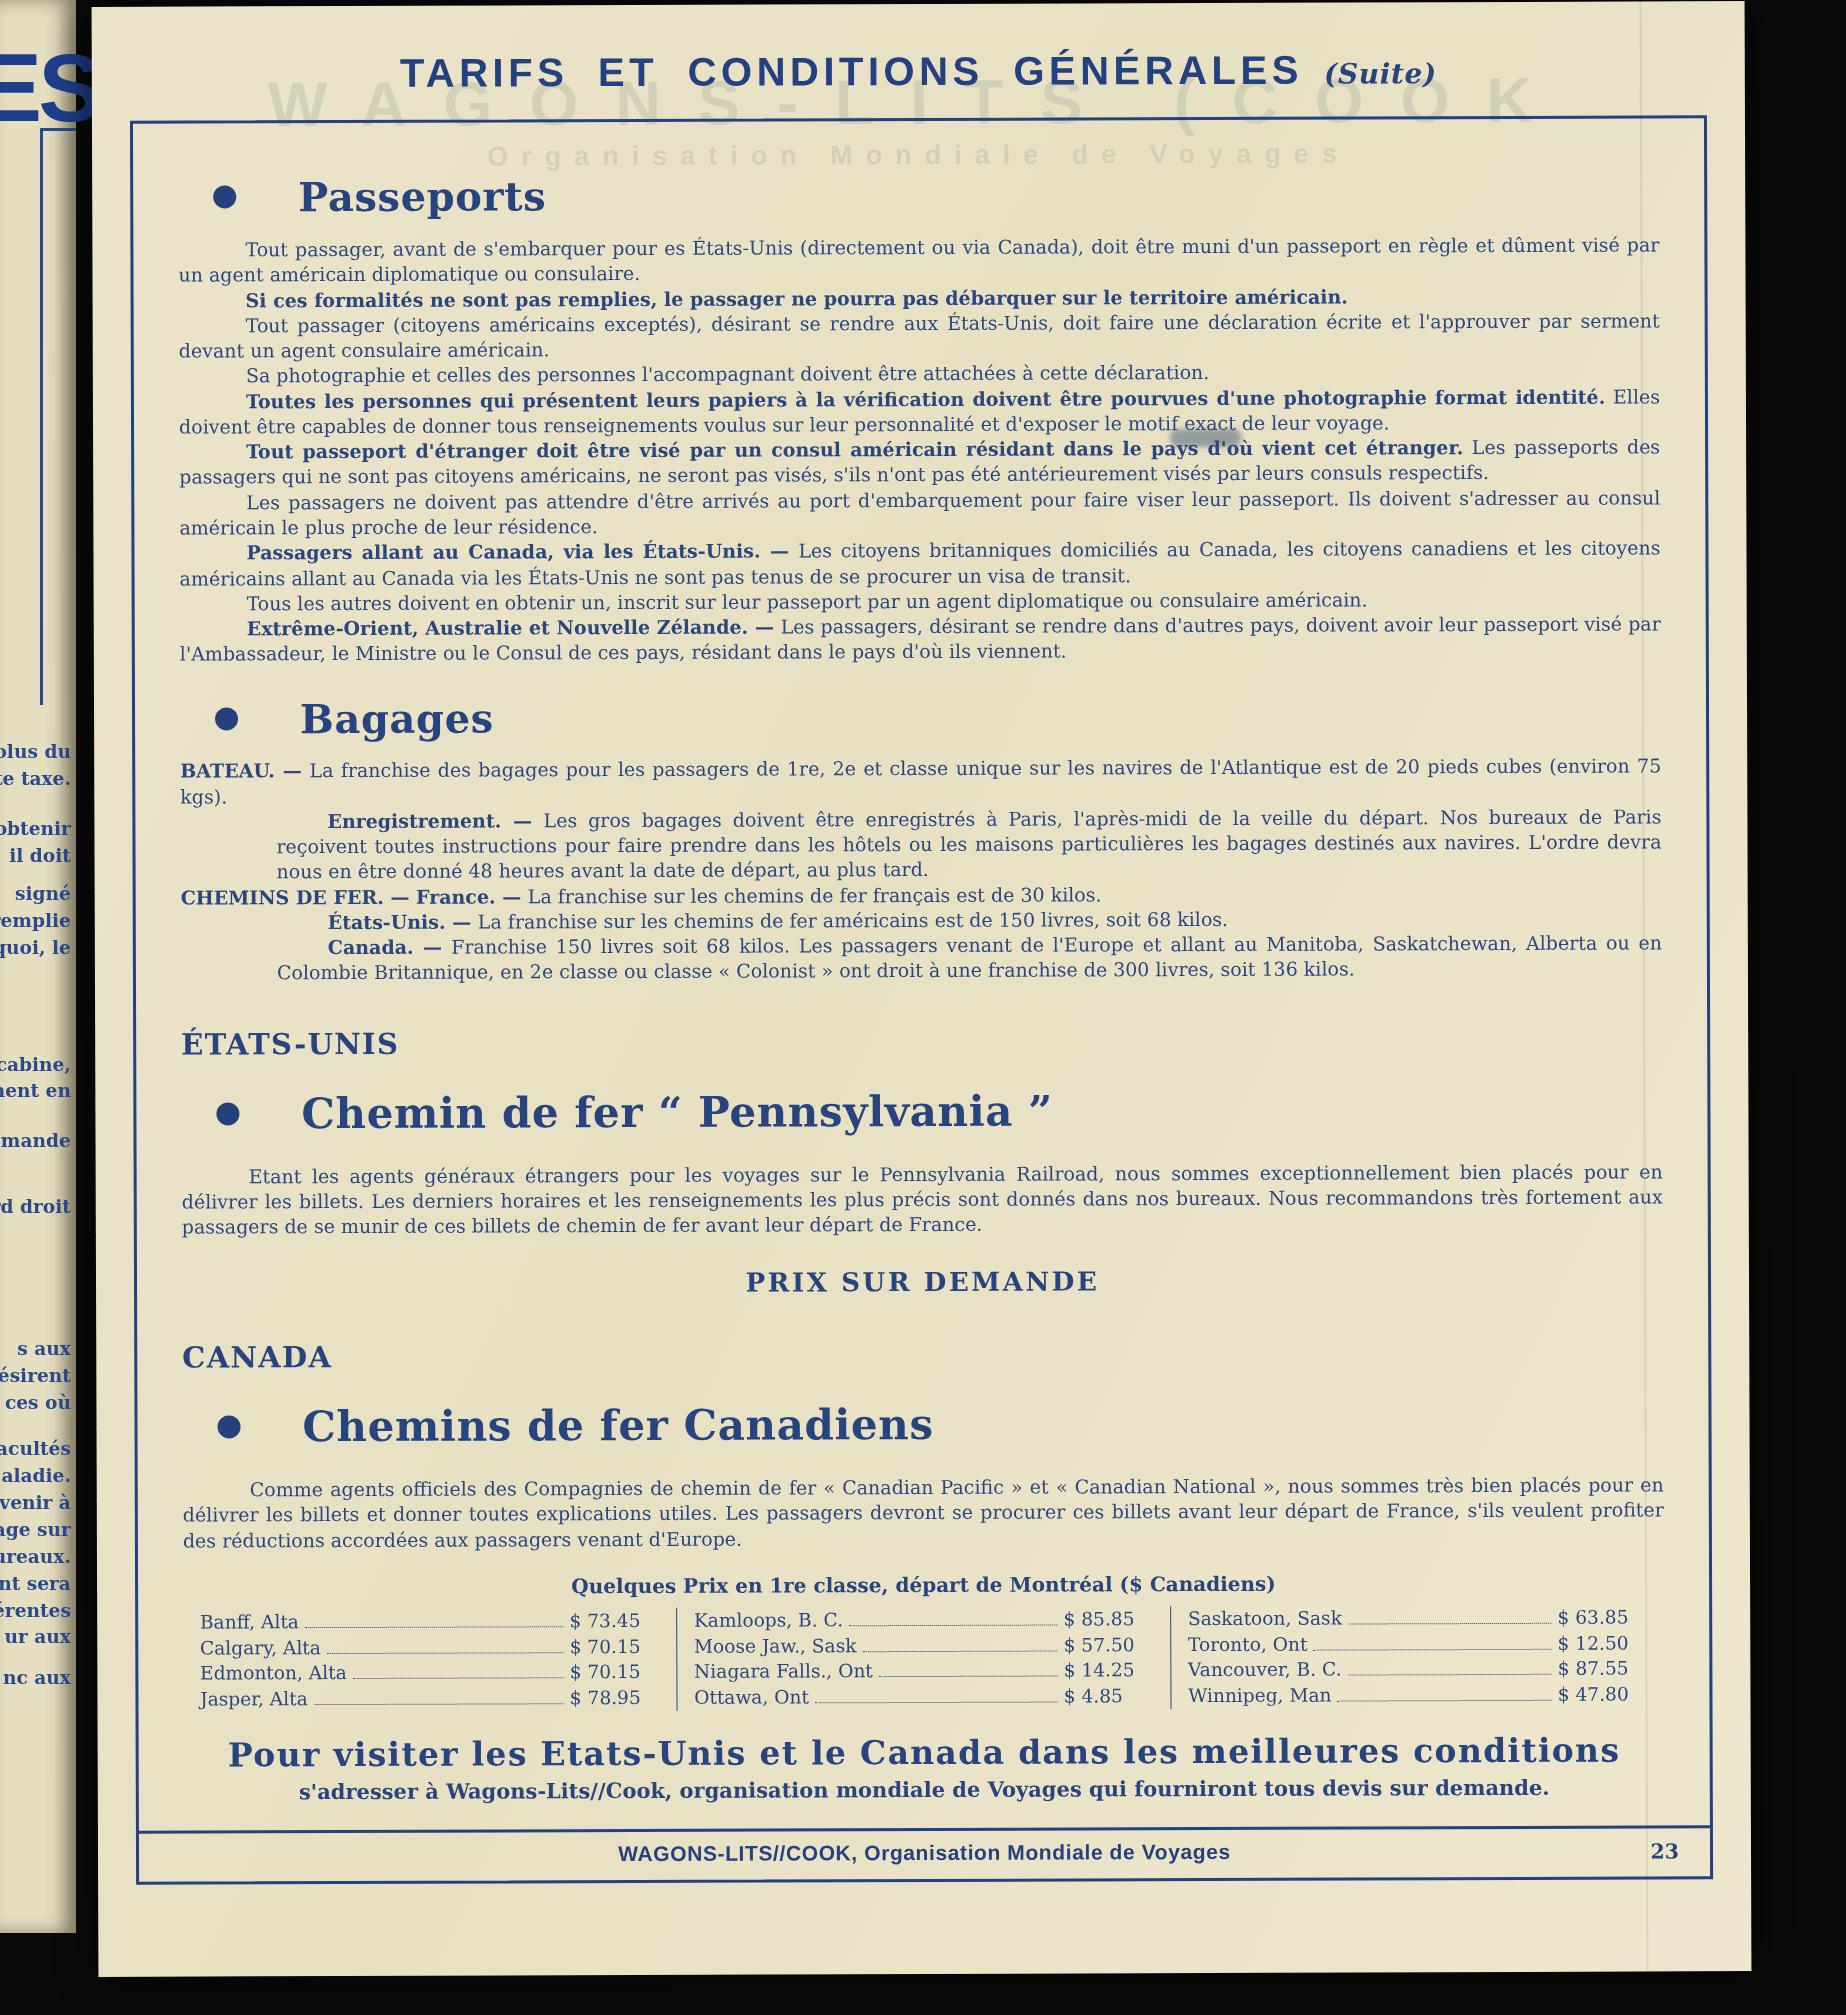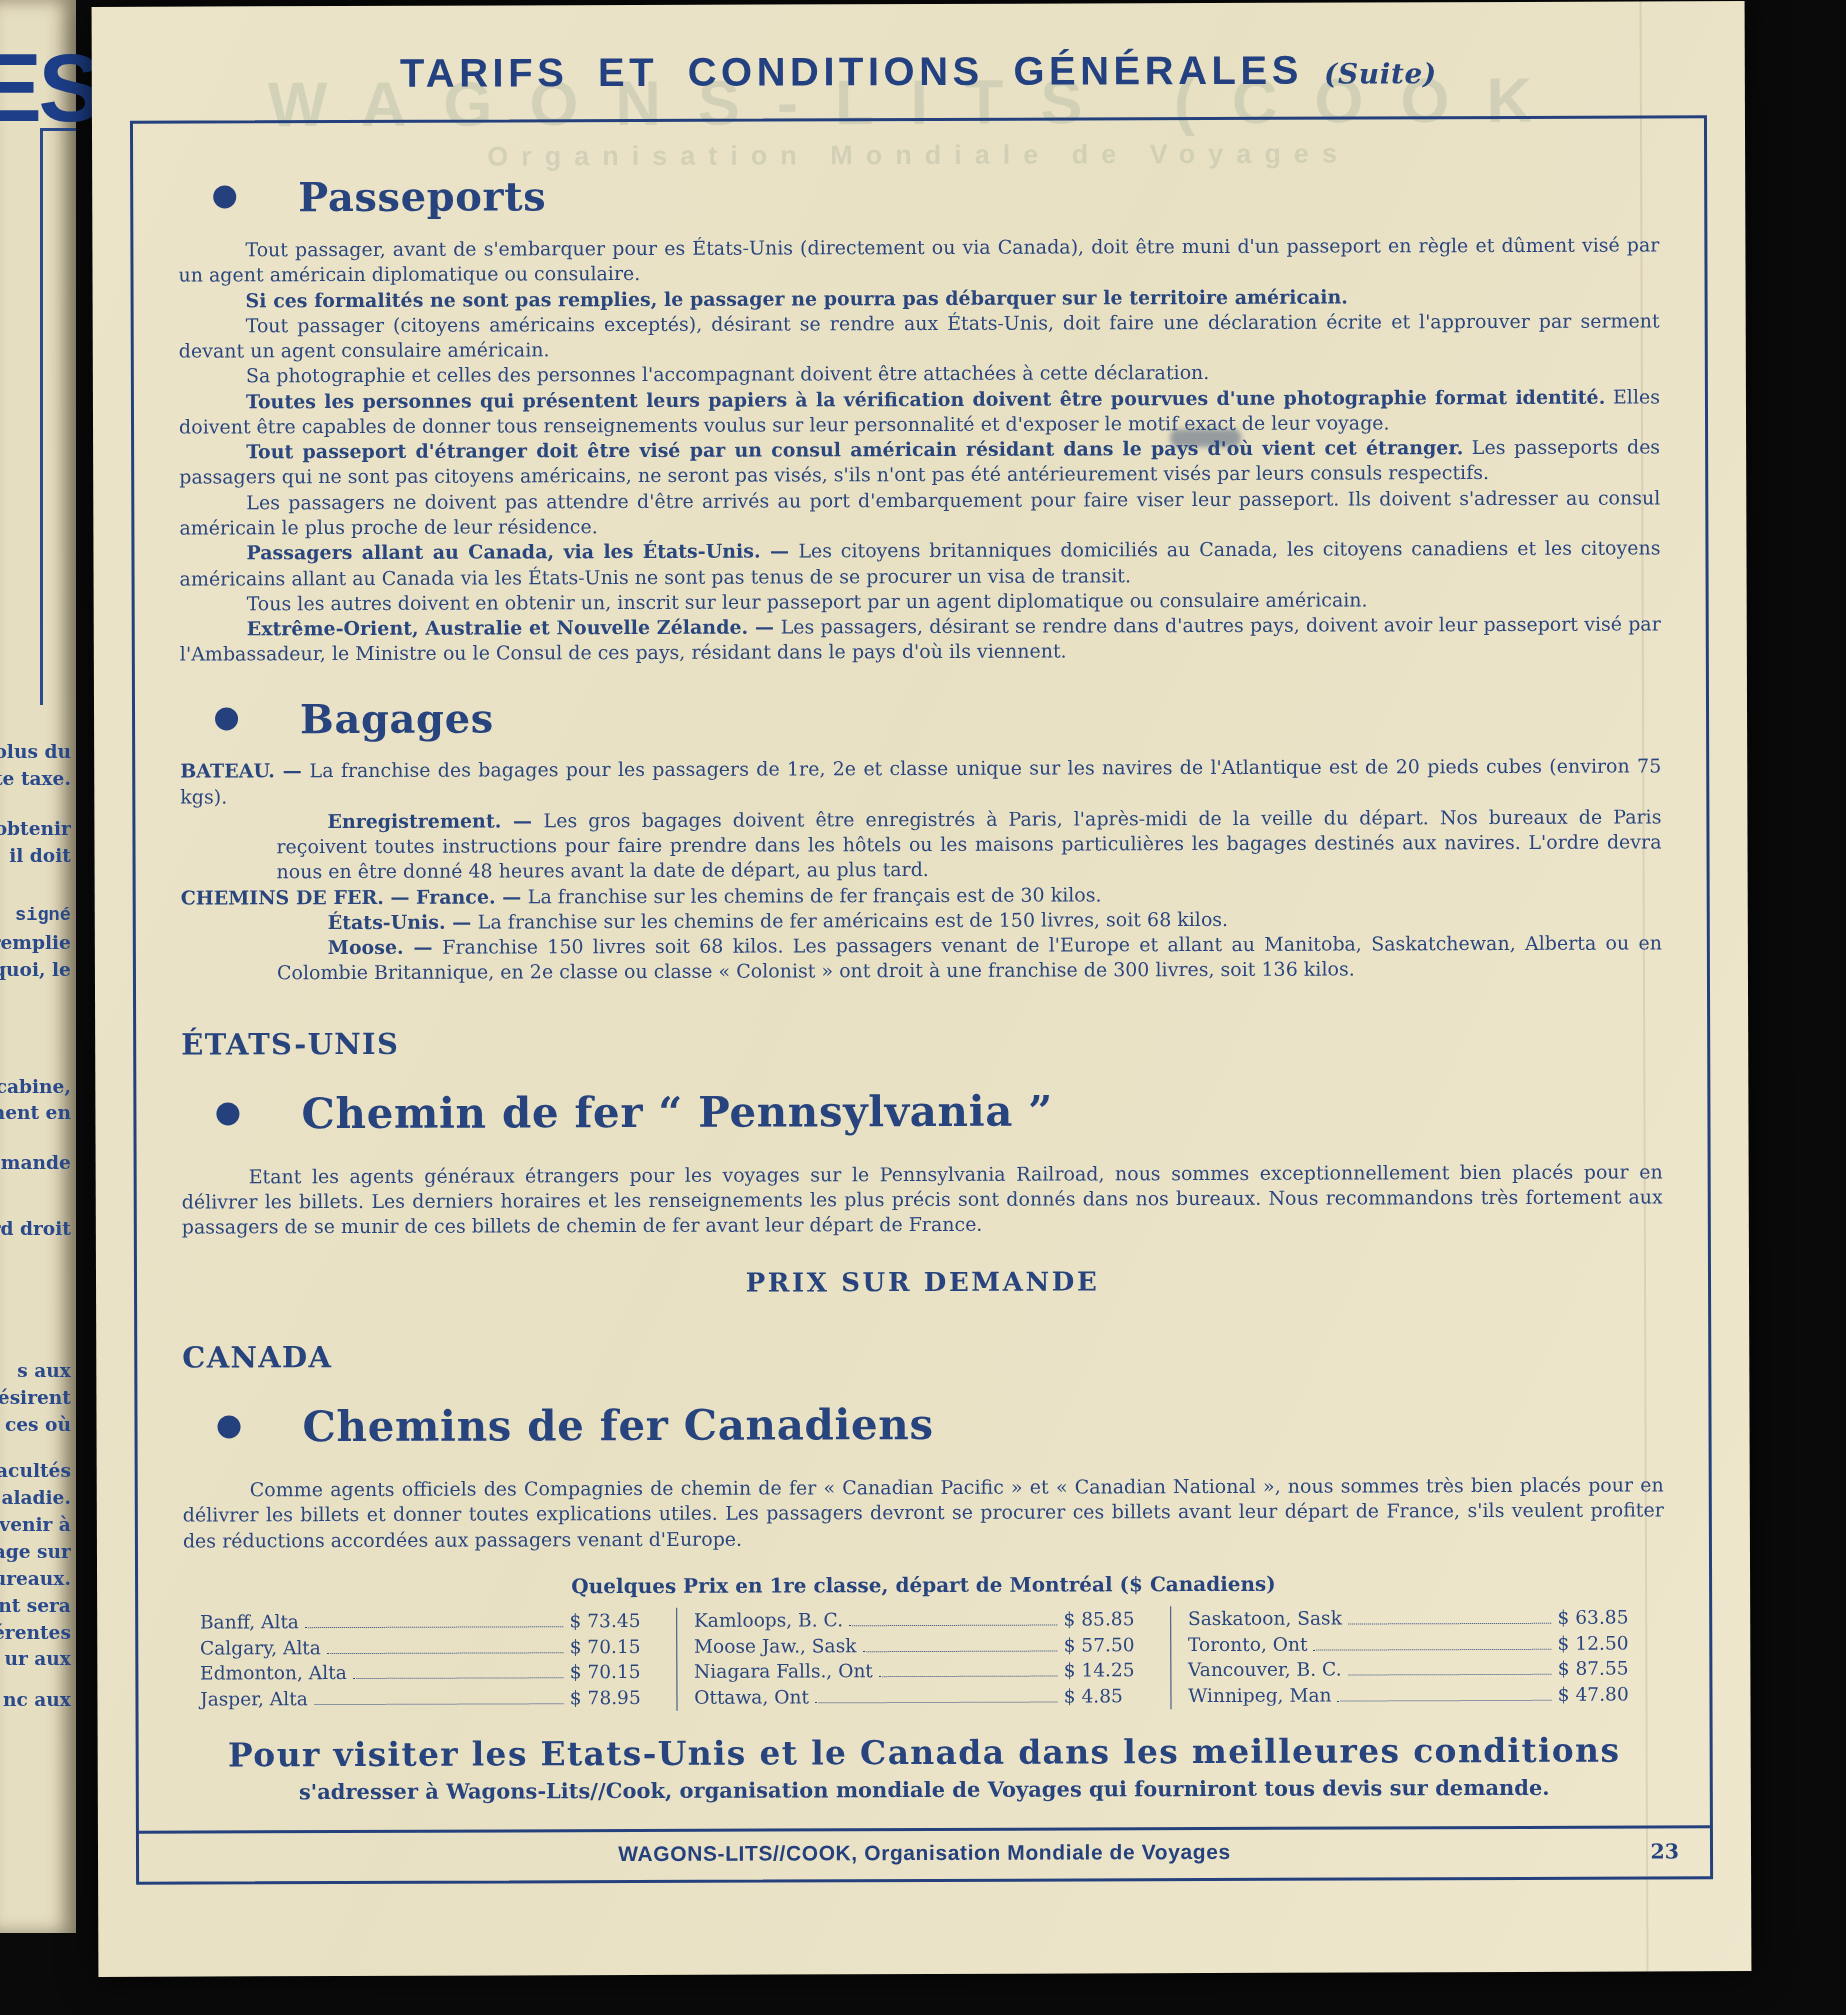--- a/index.html
+++ b/index.html
@@ -10,21 +10,21 @@
   .left-page{position:absolute;left:0;top:0;width:76px;height:1933px;background:#e6dec1;
              box-shadow:inset -11.5px 0 16.7px rgba(40,30,10,.45);}
   .left-big{position:absolute;top:33px;left:-22px;font-family:"Liberation Sans",sans-serif;
             font-weight:bold;font-size:96px;letter-spacing:-3.8px;color:#1d3f8a;}
   .left-rule-v{position:absolute;left:40px;top:128px;width:3.2px;height:577px;background:#2a4a8c;}
   .left-rule-h{position:absolute;left:40px;top:128px;right:0;height:3.2px;background:#2a4a8c;}
   .frags{position:absolute;top:736px;left:16px;right:5.1px;display:flex;flex-direction:column;
          align-items:flex-end;font-size:18.6px;font-weight:bold;color:#2a4a8c;line-height:1.1;}
   .frag{margin-top:6.4px;white-space:nowrap;}
   .frag:nth-child(3){margin-top:29.5px;}
-  .frag:nth-child(5){margin-top:40px;font-family:Liberation Mono, monospace;}
+  .frag:nth-child(5){margin-top:18px;}
   .frag:nth-child(8){margin-top:96px;}
   .frag:nth-child(10){margin-top:29.5px;}
   .frag:nth-child(11){margin-top:45px;}
   .frag:nth-child(12){margin-top:122px;}
   .frag:nth-child(15){margin-top:26px;}
   .frag:nth-child(23){margin-top:20px;}
 
   
   .paper{position:absolute;left:95px;top:3.8px;width:1653px;height:1970px;
          background:linear-gradient(115deg,#ece4c9 0%,#e8e0c3 45%,#efe7cd 100%);
@@ -144,21 +144,21 @@
         <p class="para ind"><span class="b">Extrême-Orient, Australie et Nouvelle Zélande. — </span><span>Les passagers, désirant se rendre dans d'autres pays, doivent avoir leur passeport visé par l'Ambassadeur, le Ministre ou le Consul de ces pays, résidant dans le pays d'où ils viennent.</span></p>
 
         <div class="sec-head">
           <span class="dot"></span>
           <span class="sec-title">Bagages</span>
         </div>
         <p class="para"><span class="b">BATEAU. — </span><span>La franchise des bagages pour les passagers de 1re, 2e et classe unique sur les navires de l'Atlantique est de 20 pieds cubes (environ 75 kgs).</span></p>
         <p class="para bag-hang"><span class="b">Enregistrement. — </span><span>Les gros bagages doivent être enregistrés à Paris, l'après-midi de la veille du départ. Nos bureaux de Paris reçoivent toutes instructions pour faire prendre dans les hôtels ou les maisons particulières les bagages destinés aux navires. L'ordre devra nous en être donné 48 heures avant la date de départ, au plus tard.</span></p>
         <p class="para"><span class="b">CHEMINS DE FER. — France. — </span><span>La franchise sur les chemins de fer français est de 30 kilos.</span></p>
         <p class="para bag-hang"><span class="b">États-Unis. — </span><span>La franchise sur les chemins de fer américains est de 150 livres, soit 68 kilos.</span></p>
-        <p class="para bag-hang"><span class="b">Moose. — </span><span>Franchise 150 livres soit 68 kilos. Les passagers venant de l'Europe et allant au Manitoba, Saskatchewan, Alberta ou en Colombie Britannique, en 2e classe ou classe « Colonist » ont droit à une franchise de 300 livres, soit 136 kilos.</span></p>
+        <p class="para bag-hang"><span class="b">Canada. — </span><span>Franchise 150 livres soit 68 kilos. Les passagers venant de l'Europe et allant au Manitoba, Saskatchewan, Alberta ou en Colombie Britannique, en 2e classe ou classe « Colonist » ont droit à une franchise de 300 livres, soit 136 kilos.</span></p>
 
         <div class="cap-head">ÉTATS-UNIS</div>
 
         <div class="sec-head">
           <span class="dot"></span>
           <span class="sec-title big">Chemin de fer “ Pennsylvania ”</span>
         </div>
         <p class="para ind penn-body">Etant les agents généraux étrangers pour les voyages sur le Pennsylvania Railroad, nous sommes exceptionnellement bien placés pour en délivrer les billets. Les derniers horaires et les renseignements les plus précis sont donnés dans nos bureaux. Nous recommandons très fortement aux passagers de se munir de ces billets de chemin de fer avant leur départ de France.</p>
         <div class="center-bold">PRIX SUR DEMANDE</div>
 

